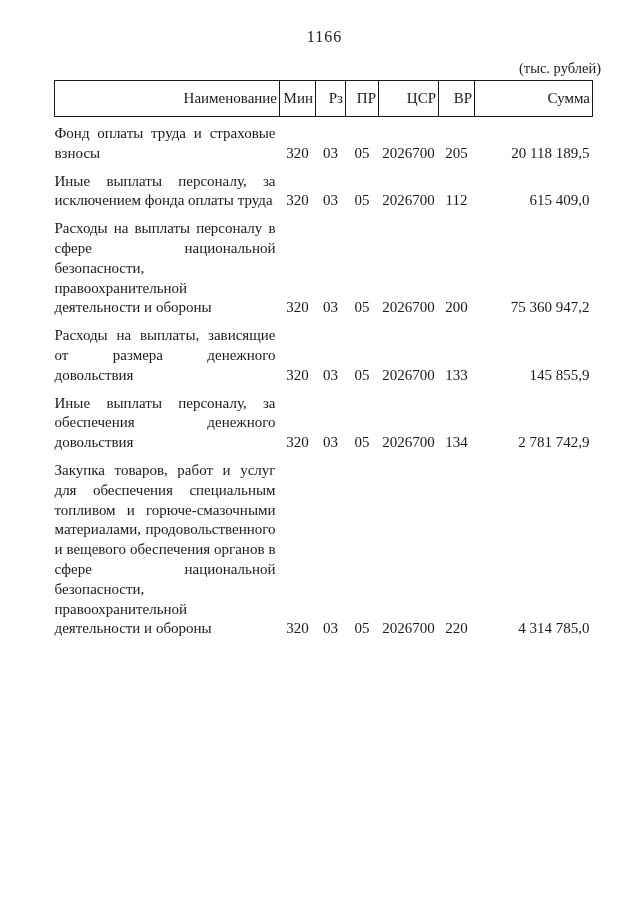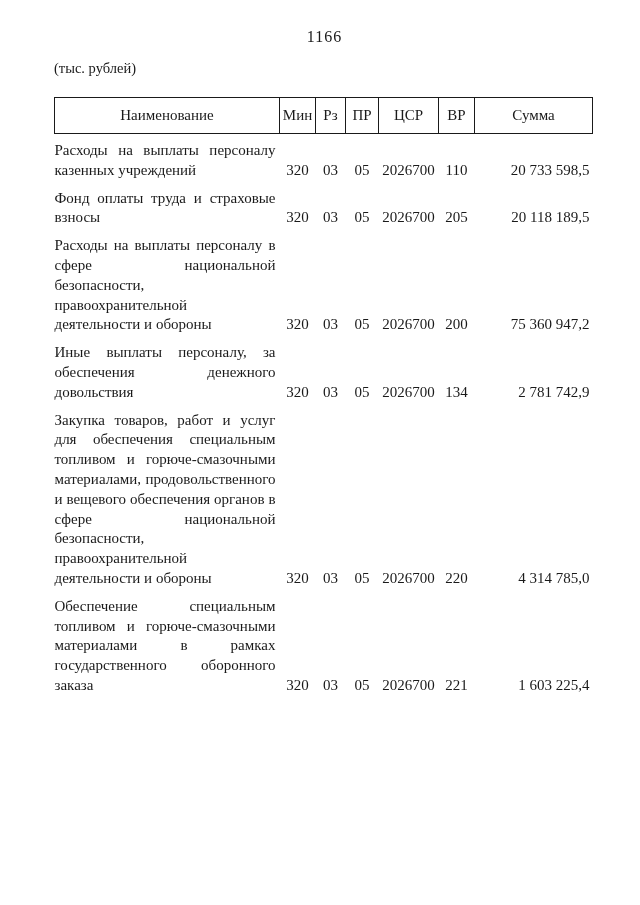--- a/index.html
+++ b/index.html
@@ -21,43 +21,44 @@
   .page-number {
     text-align: center;
     font-size: 16px;
     letter-spacing: 1px;
     margin-bottom: 14px;
     
     margin-left: -6px;
   }
 
   .units-note {
+    text-align: right;
     font-size: 14.5px;
-    margin-bottom: 20px;
+    margin-bottom: 3px;
   }
 
   table.budget-table {
     border-collapse: collapse;
     table-layout: fixed;
     width: 538px;
     font-size: 15px;
   }
 
   col.c-name { width: 225px; }
   col.c-min  { width: 36px; }
   col.c-rz   { width: 30px; }
   col.c-pr   { width: 33px; }
   col.c-csr  { width: 60px; }
   col.c-vr   { width: 36px; }
   col.c-sum  { width: 118px; }
 
   thead th {
     border: 1.5px solid #1a1a1a;
     font-weight: normal;
-    text-align: center;
+    text-align: right;
     vertical-align: middle;
     font-size: 15px;
     padding: 9px 2px;
   }
 
   tbody td {
     vertical-align: bottom;
     padding-top: 7px;
     padding-bottom: 1px;
     line-height: 1.32;
@@ -104,69 +105,69 @@
           <th>Мин</th>
           <th>Рз</th>
           <th>ПР</th>
           <th>ЦСР</th>
           <th>ВР</th>
           <th>Сумма</th>
         </tr>
     </thead>
     <tbody id="table-body">
         <tr>
-          <td class="name-cell">Расходы на выплаты персоналу казенных учреждений</td>
-          <td class="code-cell">320</td>
-          <td class="code-cell">03</td>
-          <td class="code-cell">05</td>
-          <td class="code-cell">2026700</td>
-          <td class="code-cell">110</td>
-          <td class="sum-cell">20 733 598,5</td>
-        </tr>
-        <tr>
           <td class="name-cell">Фонд оплаты труда и страховые взносы</td>
           <td class="code-cell">320</td>
           <td class="code-cell">03</td>
           <td class="code-cell">05</td>
           <td class="code-cell">2026700</td>
           <td class="code-cell">205</td>
           <td class="sum-cell">20 118 189,5</td>
         </tr>
         <tr>
+          <td class="name-cell">Иные выплаты персоналу, за исключением фонда оплаты труда</td>
+          <td class="code-cell">320</td>
+          <td class="code-cell">03</td>
+          <td class="code-cell">05</td>
+          <td class="code-cell">2026700</td>
+          <td class="code-cell">112</td>
+          <td class="sum-cell">615 409,0</td>
+        </tr>
+        <tr>
           <td class="name-cell">Расходы на выплаты персоналу в сфере национальной безопасности, правоохранительной деятельности и обороны</td>
           <td class="code-cell">320</td>
           <td class="code-cell">03</td>
           <td class="code-cell">05</td>
           <td class="code-cell">2026700</td>
           <td class="code-cell">200</td>
           <td class="sum-cell">75 360 947,2</td>
+        </tr>
+        <tr>
+          <td class="name-cell">Расходы на выплаты, зависящие от размера денежного довольствия</td>
+          <td class="code-cell">320</td>
+          <td class="code-cell">03</td>
+          <td class="code-cell">05</td>
+          <td class="code-cell">2026700</td>
+          <td class="code-cell">133</td>
+          <td class="sum-cell">145 855,9</td>
         </tr>
         <tr>
           <td class="name-cell">Иные выплаты персоналу, за обеспечения денежного довольствия</td>
           <td class="code-cell">320</td>
           <td class="code-cell">03</td>
           <td class="code-cell">05</td>
           <td class="code-cell">2026700</td>
           <td class="code-cell">134</td>
           <td class="sum-cell">2 781 742,9</td>
         </tr>
         <tr>
           <td class="name-cell">Закупка товаров, работ и услуг для обеспечения специальным топливом и горюче-смазочными материалами, продовольственного и вещевого обеспечения органов в сфере национальной безопасности, правоохранительной деятельности и обороны</td>
           <td class="code-cell">320</td>
           <td class="code-cell">03</td>
           <td class="code-cell">05</td>
           <td class="code-cell">2026700</td>
           <td class="code-cell">220</td>
           <td class="sum-cell">4 314 785,0</td>
         </tr>
-        <tr>
-          <td class="name-cell">Обеспечение специальным топливом и горюче-смазочными материалами в рамках государственного оборонного заказа</td>
-          <td class="code-cell">320</td>
-          <td class="code-cell">03</td>
-          <td class="code-cell">05</td>
-          <td class="code-cell">2026700</td>
-          <td class="code-cell">221</td>
-          <td class="sum-cell">1 603 225,4</td>
-        </tr>
       </tbody>
   </table>
 
 </div>
 
 </body></html>

